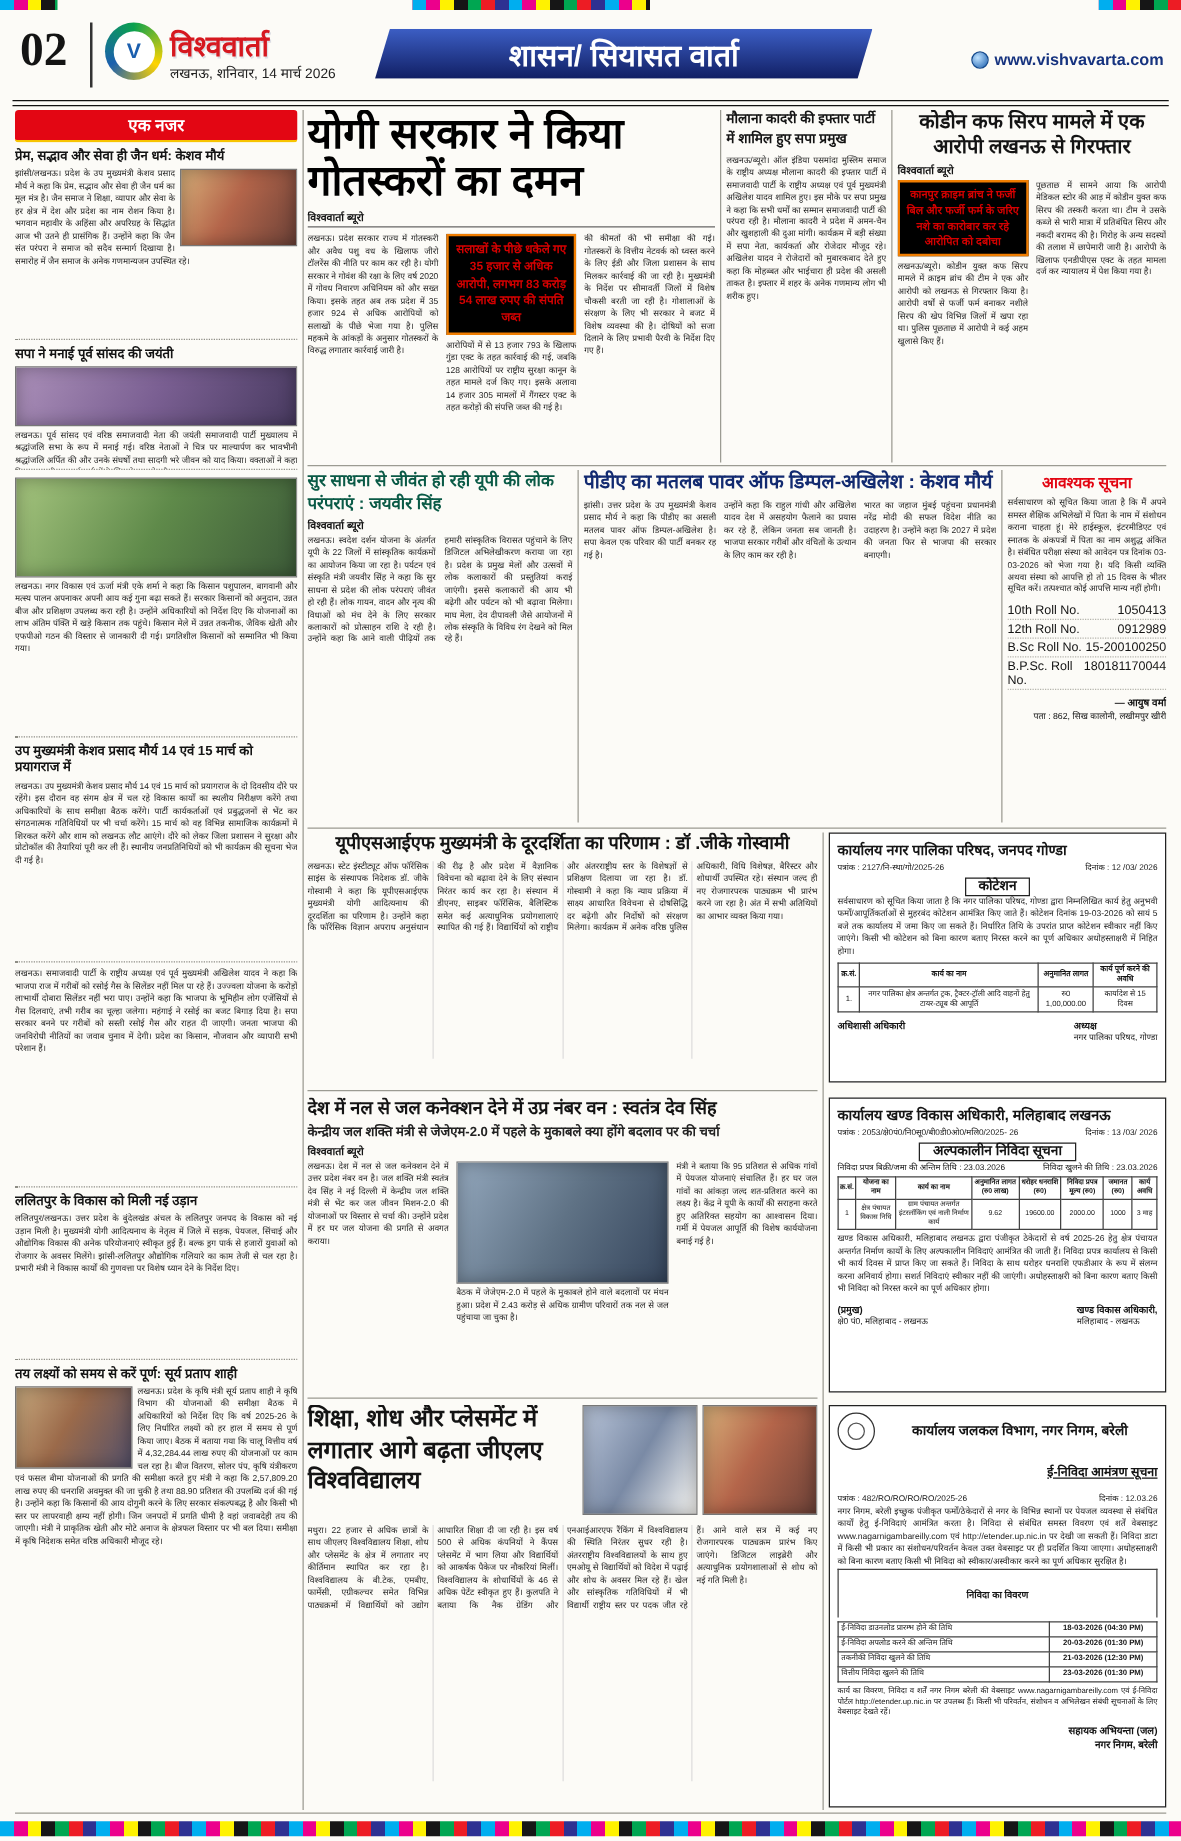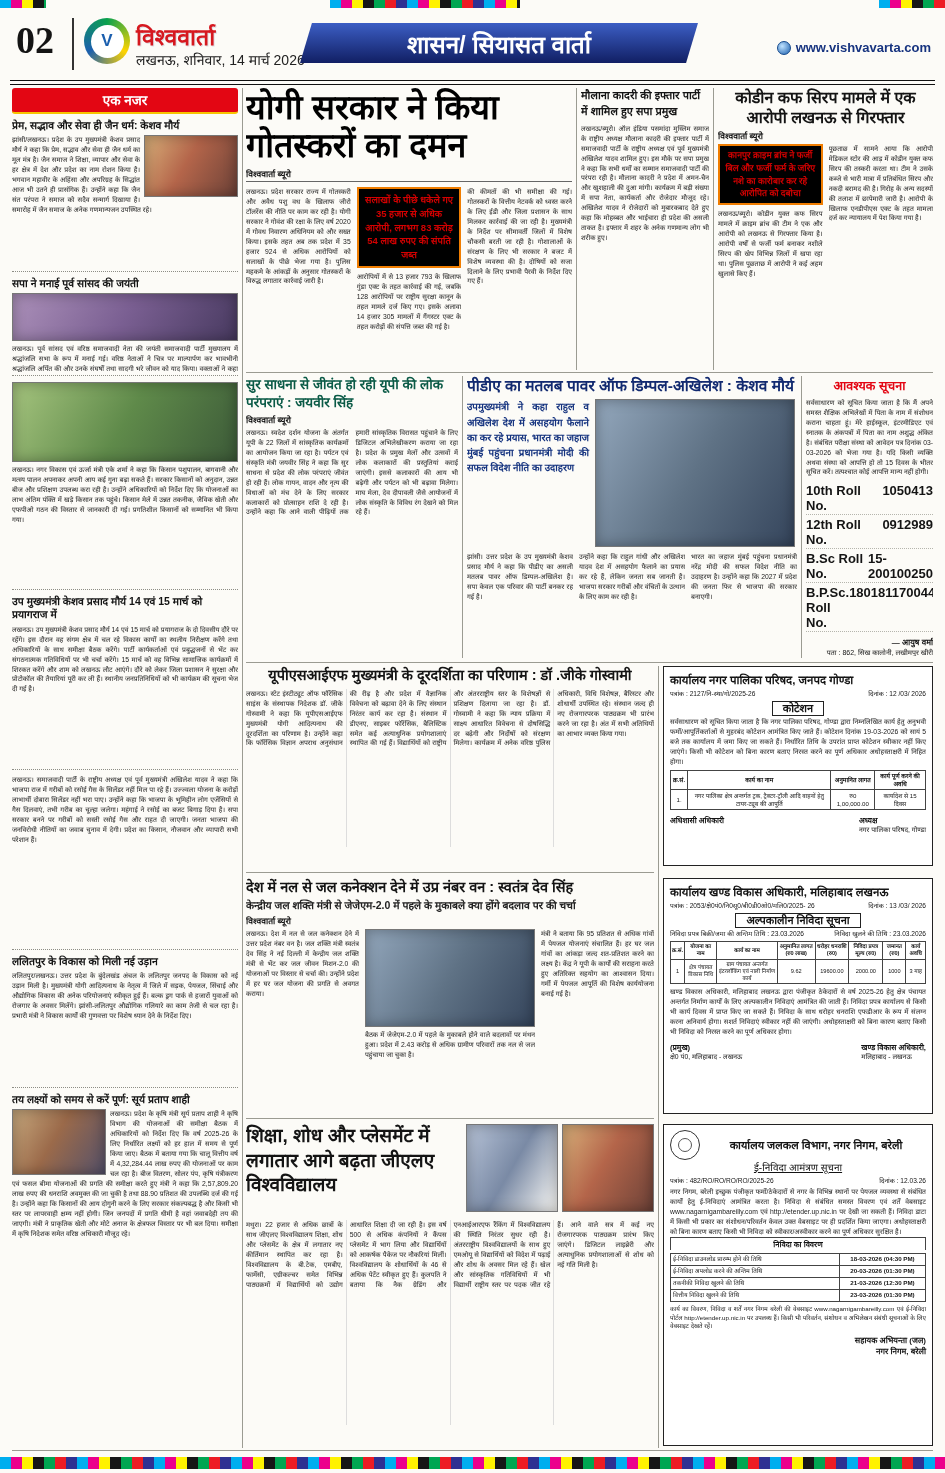--- a/index.html
+++ b/index.html
@@ -14,21 +14,21 @@
   .regs-br{right:0;top:3;width:66px}
   .regs-bot{left:0;bottom:4px;width:945px;height:12px}
   
   .pagenum{position:absolute;left:16px;top:18px;font-size:38px;font-weight:bold;font-family:"Liberation Serif",serif}
   .hdr-vline{position:absolute;left:72px;top:18px;width:1.5px;height:52px;background:#333}
   .logo{position:absolute;left:84px;top:18px;width:46px;height:46px;border-radius:50%;
         background:conic-gradient(#0aa14e,#ffd400,#1b5fae,#0aa14e);display:flex;align-items:center;justify-content:center}
   .logo-in{width:33px;height:33px;border-radius:50%;background:#fff;display:flex;align-items:center;justify-content:center;
         font-weight:bold;color:#1b5fae;font-size:17px}
   .brand{position:absolute;left:136px;top:20px;font-size:23px;font-weight:bold;color:#d6181f;text-shadow:1px 1px 0 #14266b22}
-  .edline{position:absolute;left:136px;top:50px;font-size:14px;color:#222}
+  .edline{position:absolute;left:136px;top:50px;font-size:11px;color:#222}
   .banner{position:absolute;left:300px;top:23px;width:398px;height:40px;color:#fff;display:flex;align-items:center;justify-content:center;
         font-size:24px;font-weight:bold;background:linear-gradient(180deg,#3c5ec4,#111f64);
         clip-path:polygon(3% 0,100% 0,97% 100%,0 100%)}
   .website{position:absolute;right:14px;top:40px;font-size:13px;font-weight:bold;color:#16337f;display:flex;align-items:center;gap:5px}
   .globe{width:14px;height:14px;border-radius:50%;background:radial-gradient(circle at 35% 35%,#bfe2ff,#1b5fae);border:1px solid #14498c}
   .dblrule{position:absolute;left:10px;right:10px;top:80px;height:5px;border-top:1.8px solid #111;border-bottom:1.8px solid #111}
   
   .vr{position:absolute;width:1px;background:#9b9b92}
   .hr{position:absolute;height:1px;background:#9b9b92}
   
@@ -67,21 +67,21 @@
   .b-folk h2{font-size:13.5px;line-height:1.3;font-weight:bold;color:#0a5a46}
   .folk-body{column-count:2;column-gap:7px;height:228px;margin-top:2px}
   .b-pda{left:467px;top:376px;width:330px;height:280px}
   .b-pda h2{font-size:15.5px;line-height:1.25;font-weight:bold;color:#122a70;margin-bottom:4px}
   .pda-top{display:flex;gap:6px}
   .pda-intro{width:122px;font-size:9.8px;font-weight:bold;color:#15337f;line-height:1.55;text-align:justify}
   .pda-photo{width:200px;height:148px}
   .pda-cols{display:flex;gap:6px;margin-top:5px;height:82px}
   .b-pubnotice{left:806px;top:376px;width:127px;height:280px}
   .pn-title{color:#e30613;font-weight:bold;font-size:12.5px;text-align:center;margin:1px 0 4px}
-  .roll{font-size:13px;font-weight:bold;display:flex;justify-content:space-between;border-bottom:1px dotted #b5b5ad;padding:1.5px 0}
+  .roll{font-size:10px;font-weight:normal;display:flex;justify-content:space-between;border-bottom:1px dotted #b5b5ad;padding:1.5px 0}
   .pn-sign{text-align:right;font-weight:bold;font-size:8px;margin-top:4px}
   .pn-addr{text-align:right;font-size:7px;margin-top:1px}
   .b-upsif{left:246px;top:666px;width:408px;height:200px}
   .b-upsif h2{font-size:14.5px;font-weight:bold;text-align:center;line-height:1.3;margin-bottom:4px}
   .upsif-body{column-count:4;column-gap:7px;column-rule:1px solid #ddd;height:158px}
   
   .nbox{border:1.3px solid #222;background:#fff;padding:5px 6px}
   .b-gonda{left:663px;top:666px;width:270px;height:200px}
   .no-office{font-size:11.5px;font-weight:bold;}
   .no-meta{display:flex;justify-content:space-between;font-size:6.6px;margin:2px 0}
@@ -103,24 +103,24 @@
   .gla-head{display:flex;gap:8px;align-items:flex-start}
   .b-gla h2{flex:1;font-size:19px;font-weight:bold;line-height:1.3}
   .gla-photos{display:flex;gap:4px}
   .gla-photos .ph{width:92px;height:88px}
   .gla-body{column-count:4;column-gap:7px;column-rule:1px solid #ddd;height:205px;margin-top:8px}
   .b-bareilly{left:663px;top:1124px;width:270px;height:322px}
   .bar-head{display:flex;gap:6px;align-items:center}
   .emblem{width:30px;height:30px;border-radius:50%;border:1.6px solid #333;display:flex;align-items:center;justify-content:center}
   .emblem i{display:block;width:14px;height:14px;border-radius:50%;border:1.5px solid #555}
   .bar-office{flex:1;text-align:center;font-weight:bold;font-size:11px;line-height:1.3}
-  .bar-sub{text-align:center;font-weight:normal;font-size:10px;text-decoration:underline;margin:0 0}
+  .bar-sub{text-align:right;font-weight:bold;font-size:10px;text-decoration:underline;margin:10px 0}
   .btable td{font-size:6.2px;text-align:left}
   .btable td.v{width:86px;text-align:center;font-weight:bold}
-  .btable-title{font-size:7.6px;font-weight:bold;text-align:center;border:0.8px solid #444;border-bottom:none;padding:1px}
+  .btable-title{font-size:7.6px;font-weight:bold;text-align:center;border:0.8px solid #444;border-bottom:none;padding:14px}
   .bar-sign{text-align:right;font-weight:bold;font-size:8px;margin-top:4px;line-height:1.4}
   .fine{font-size:6.2px;line-height:1.4;text-align:justify}
 </style>
 </head>
 <body>
 
 <div class="page">
 
   <div class="regs regs-bl"></div>
   <div class="regs regs-bc"></div>
@@ -231,24 +231,20 @@
   </div>
 
   <div class="blk b-folk">
     <h2>सुर साधना से जीवंत हो रही यूपी की लोक परंपराएं : जयवीर सिंह</h2>
     <div class="byline">विश्ववार्ता ब्यूरो</div>
     <p class="bt folk-body">लखनऊ। स्वदेश दर्शन योजना के अंतर्गत यूपी के 22 जिलों में सांस्कृतिक कार्यक्रमों का आयोजन किया जा रहा है। पर्यटन एवं संस्कृति मंत्री जयवीर सिंह ने कहा कि सुर साधना से प्रदेश की लोक परंपराएं जीवंत हो रही हैं। लोक गायन, वादन और नृत्य की विधाओं को मंच देने के लिए सरकार कलाकारों को प्रोत्साहन राशि दे रही है। उन्होंने कहा कि आने वाली पीढ़ियों तक हमारी सांस्कृतिक विरासत पहुंचाने के लिए डिजिटल अभिलेखीकरण कराया जा रहा है। प्रदेश के प्रमुख मेलों और उत्सवों में लोक कलाकारों की प्रस्तुतियां कराई जाएंगी। इससे कलाकारों की आय भी बढ़ेगी और पर्यटन को भी बढ़ावा मिलेगा। माघ मेला, देव दीपावली जैसे आयोजनों में लोक संस्कृति के विविध रंग देखने को मिल रहे हैं।</p>
   </div>
 
   <div class="blk b-pda">
     <h2>पीडीए का मतलब पावर ऑफ डिम्पल-अखिलेश : केशव मौर्य</h2>
-    <div class="pda-top">
-      <div class="pda-intro">उपमुख्यमंत्री ने कहा राहुल व अखिलेश देश में असहयोग फैलाने का कर रहे प्रयास, भारत का जहाज मुंबई पहुंचना प्रधानमंत्री मोदी की सफल विदेश नीति का उदाहरण</div>
-      <div class="ph meet pda-photo"></div>
-    </div>
     <div class="pda-cols">
       <div class="c" style="flex:1;overflow:hidden">
           <p class="bt">झांसी। उत्तर प्रदेश के उप मुख्यमंत्री केशव प्रसाद मौर्य ने कहा कि पीडीए का असली मतलब पावर ऑफ डिम्पल-अखिलेश है। सपा केवल एक परिवार की पार्टी बनकर रह गई है।</p>
         </div>
       <div class="c" style="flex:1;overflow:hidden">
           <p class="bt">उन्होंने कहा कि राहुल गांधी और अखिलेश यादव देश में असहयोग फैलाने का प्रयास कर रहे हैं, लेकिन जनता सब जानती है। भाजपा सरकार गरीबों और वंचितों के उत्थान के लिए काम कर रही है।</p>
         </div>
       <div class="c" style="flex:1;overflow:hidden">
           <p class="bt">भारत का जहाज मुंबई पहुंचना प्रधानमंत्री नरेंद्र मोदी की सफल विदेश नीति का उदाहरण है। उन्होंने कहा कि 2027 में प्रदेश की जनता फिर से भाजपा की सरकार बनाएगी।</p>
         </div>

